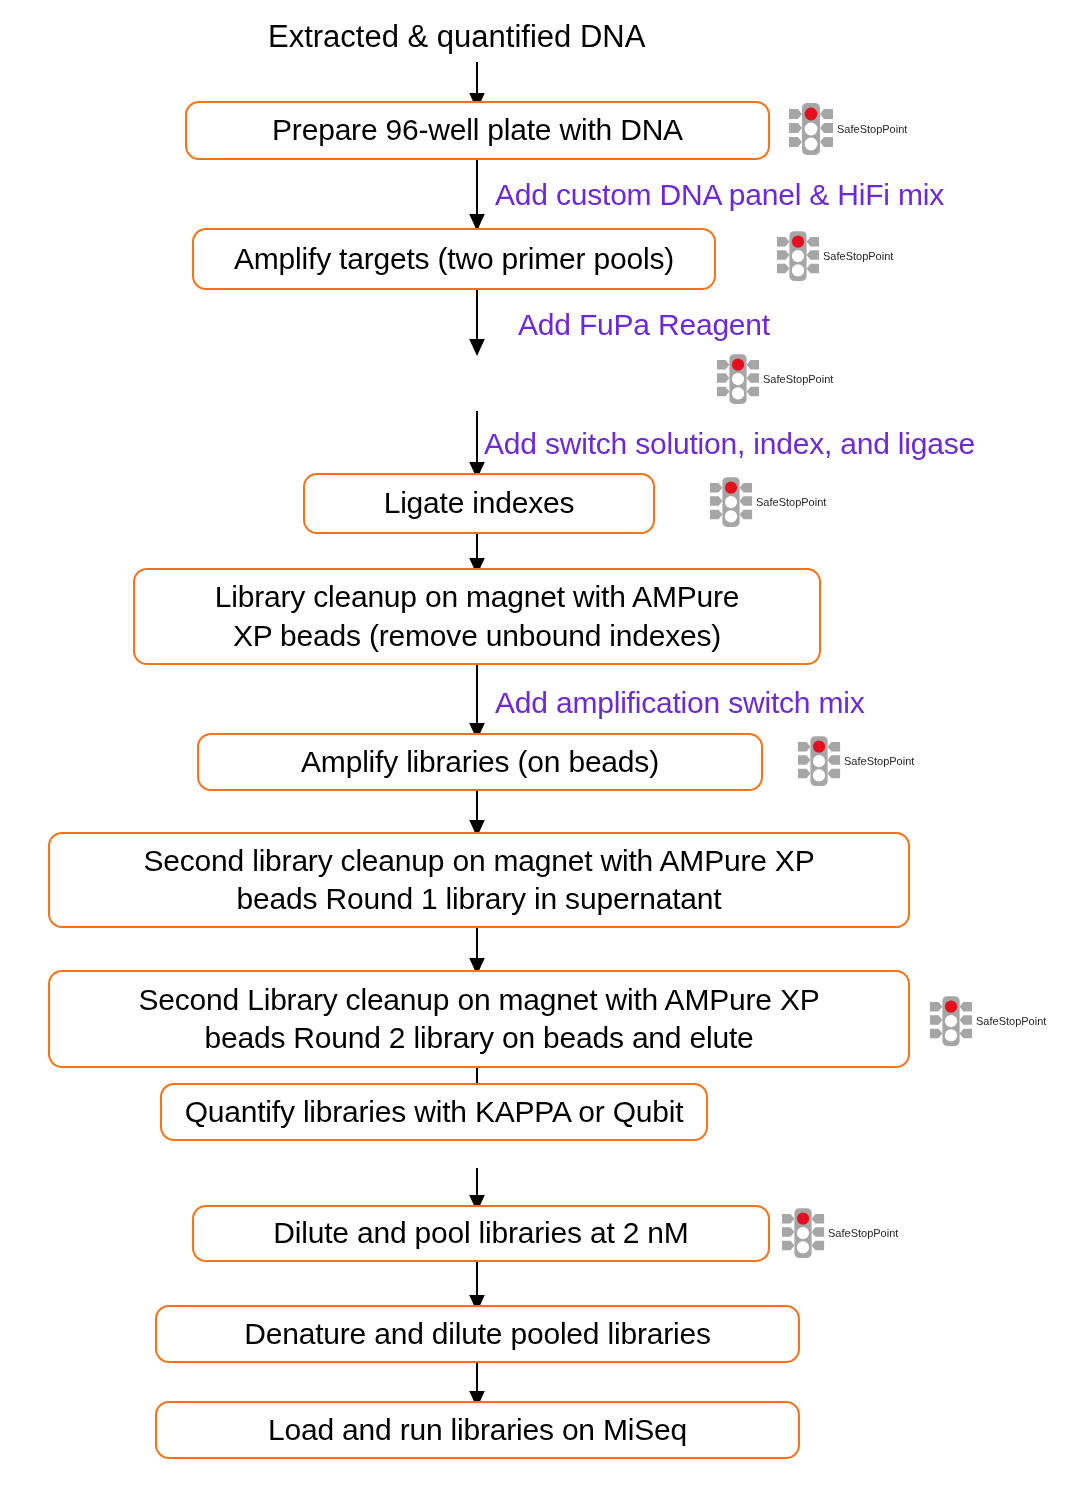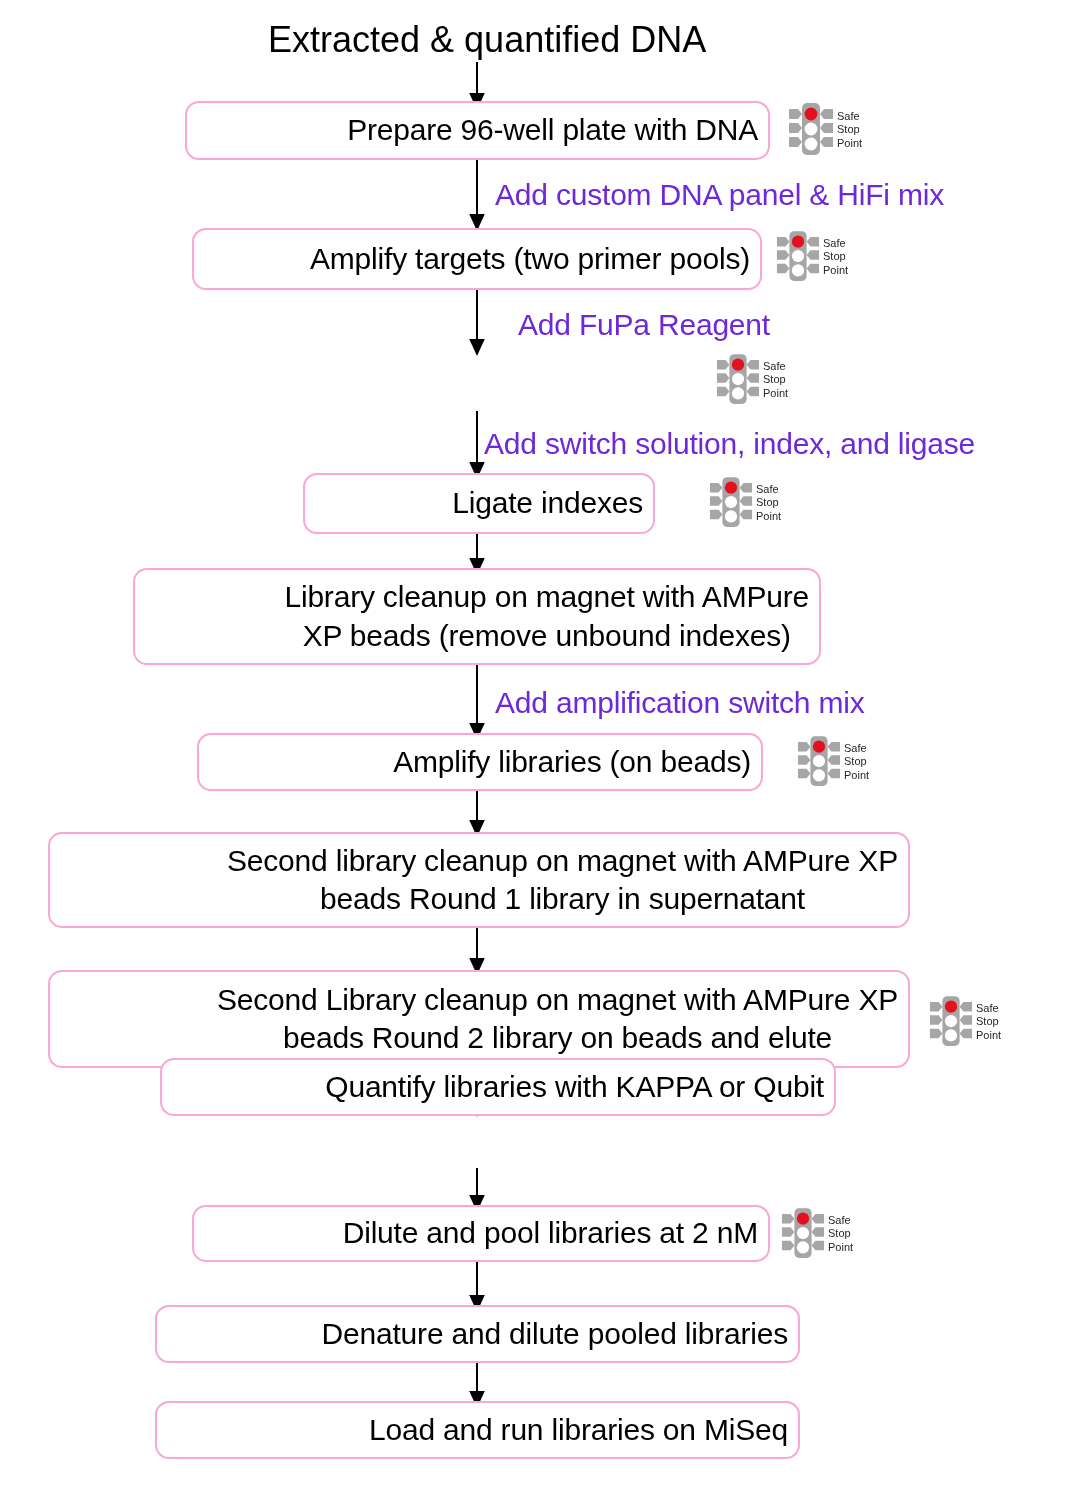--- a/index.html
+++ b/index.html
@@ -16,42 +16,42 @@
     width: 1092px;
     height: 1486px;
     background: #ffffff;
     overflow: hidden;
   }
 
   
   .node {
     position: absolute;
     box-sizing: border-box;
-    border: 2px solid #f9a8d4;
+    border: 2px solid #f97316;
     border-radius: 14px;
     background: #ffffff;
     display: flex;
     align-items: center;
-    justify-content: flex-end;
+    justify-content: center;
     text-align: center;
     font-size: 30px;
     line-height: 1.28;
     letter-spacing: -0.2px;
     padding: 2px 10px;
     color: #000000;
   }
   .node .node-text {
     display: block;
     white-space: pre-line;
   }
 
   
   .title-text {
     position: absolute;
-    font-size: 36px;
+    font-size: 31px;
     line-height: 1.1;
     color: #000000;
     white-space: nowrap;
   }
 
   
   .edge-label {
     position: absolute;
     font-size: 30px;
     line-height: 1.1;
@@ -76,21 +76,21 @@
     display: flex;
     align-items: center;
     gap: 3px;
   }
   .ssp-icon {
     flex: 0 0 auto;
     display: block;
   }
   .ssp-label {
     display: flex;
-    flex-direction: column;
+    flex-direction: row;
     justify-content: center;
     font-size: 11px;
     line-height: 1.22;
     color: #262626;
     letter-spacing: 0px;
   }
   .ssp-label span { display: block; }
 </style>
 </head>
 <body>
@@ -141,21 +141,21 @@
     </svg>
     <div class="ssp-label">
       <span>Safe</span>
       <span>Stop</span>
       <span>Point</span>
     </div>
   </div>
 
   <div class="edge-label" style="left:495px; top:178px;">Add custom DNA panel &amp; HiFi mix</div>
 
-  <div class="node" style="left:192px; top:228px; width:570px; height:62px;">
+  <div class="node" style="left:192px; top:228px; width:524px; height:62px;">
     <span class="node-text">Amplify targets (two primer pools)</span>
   </div>
   <div class="ssp" style="left:776px; top:229px;">
     <svg class="ssp-icon" width="44" height="56" viewBox="0 0 46 58">
       <g fill="#A6A6A6">
         <path d="M1,8 L10,8 L14,13 L10,18 L1,18 Z"></path>
         <path d="M1,22 L10,22 L14,27 L10,32 L1,32 Z"></path>
         <path d="M1,36 L10,36 L14,41 L10,46 L1,46 Z"></path>
         <path d="M45,8 L36,8 L32,13 L36,18 L45,18 Z"></path>
         <path d="M45,22 L36,22 L32,27 L36,32 L45,32 Z"></path>
@@ -280,21 +280,21 @@
       <circle cx="23" cy="28" r="6.4" fill="#FFFFFF"></circle>
       <circle cx="23" cy="43" r="6.4" fill="#FFFFFF"></circle>
     </svg>
     <div class="ssp-label">
       <span>Safe</span>
       <span>Stop</span>
       <span>Point</span>
     </div>
   </div>
 
-  <div class="node" style="left:160px; top:1058px; width:676px; height:58px;">
+  <div class="node" style="left:160px; top:1083px; width:548px; height:58px;">
     <span class="node-text">Quantify libraries with KAPPA or Qubit</span>
   </div>
 
   <div class="node" style="left:192px; top:1205px; width:578px; height:57px;">
     <span class="node-text">Dilute and pool libraries at 2 nM</span>
   </div>
   <div class="ssp" style="left:781px; top:1206px;">
     <svg class="ssp-icon" width="44" height="56" viewBox="0 0 46 58">
       <g fill="#A6A6A6">
         <path d="M1,8 L10,8 L14,13 L10,18 L1,18 Z"></path>

